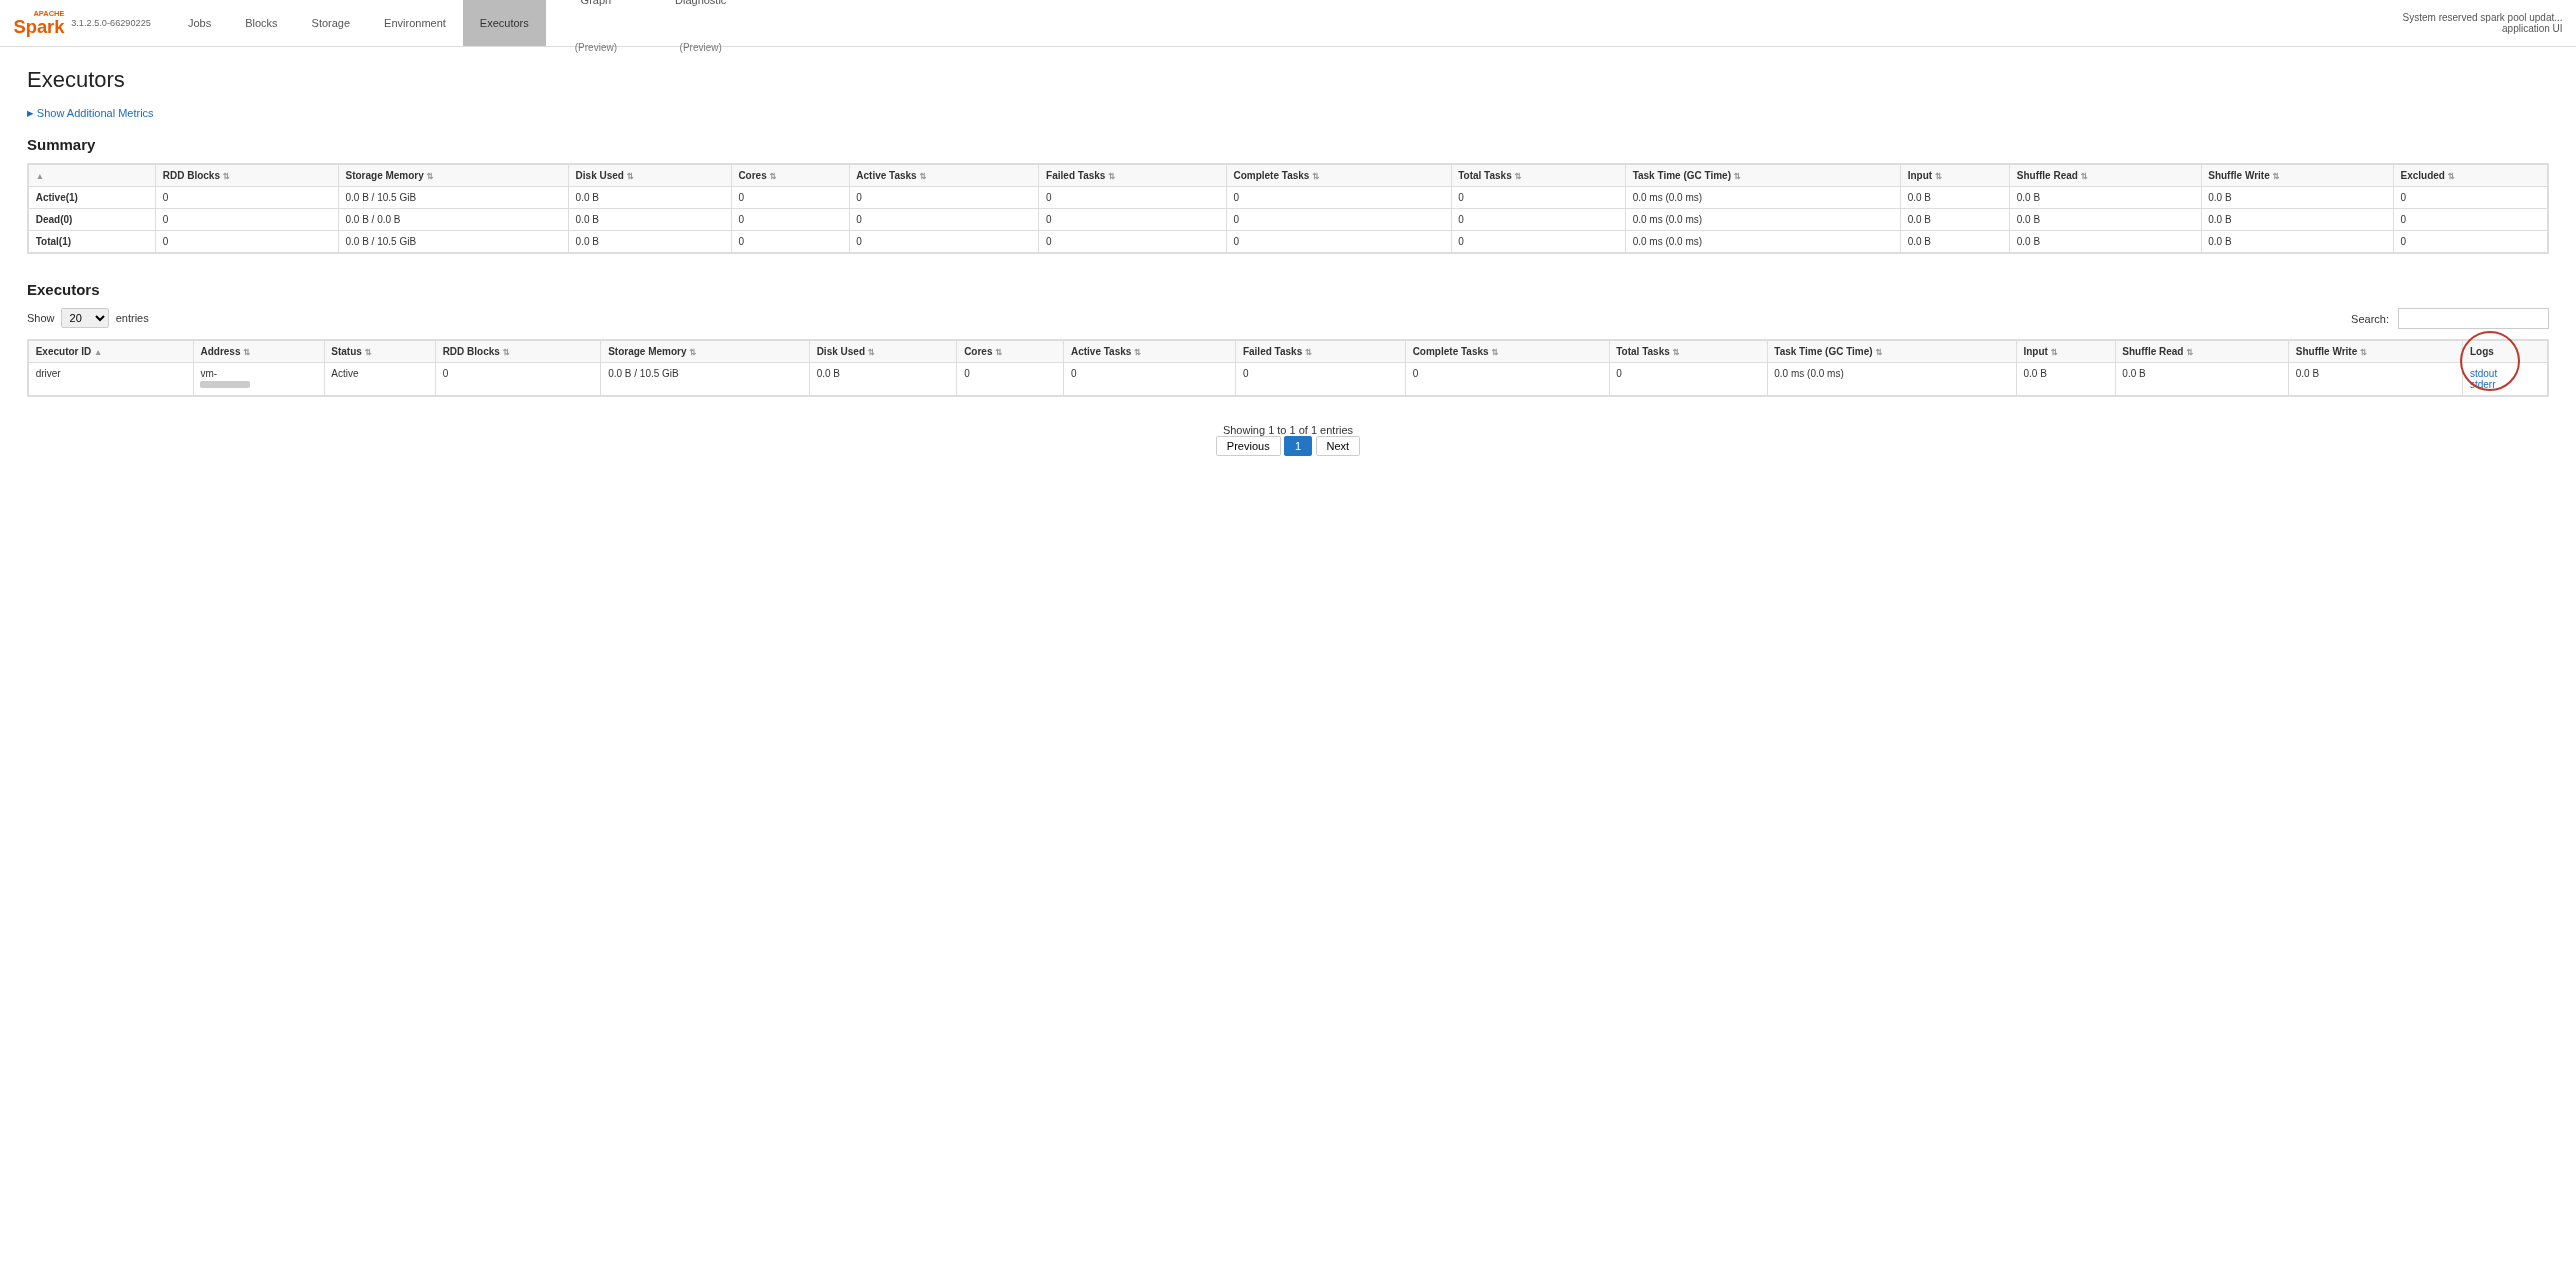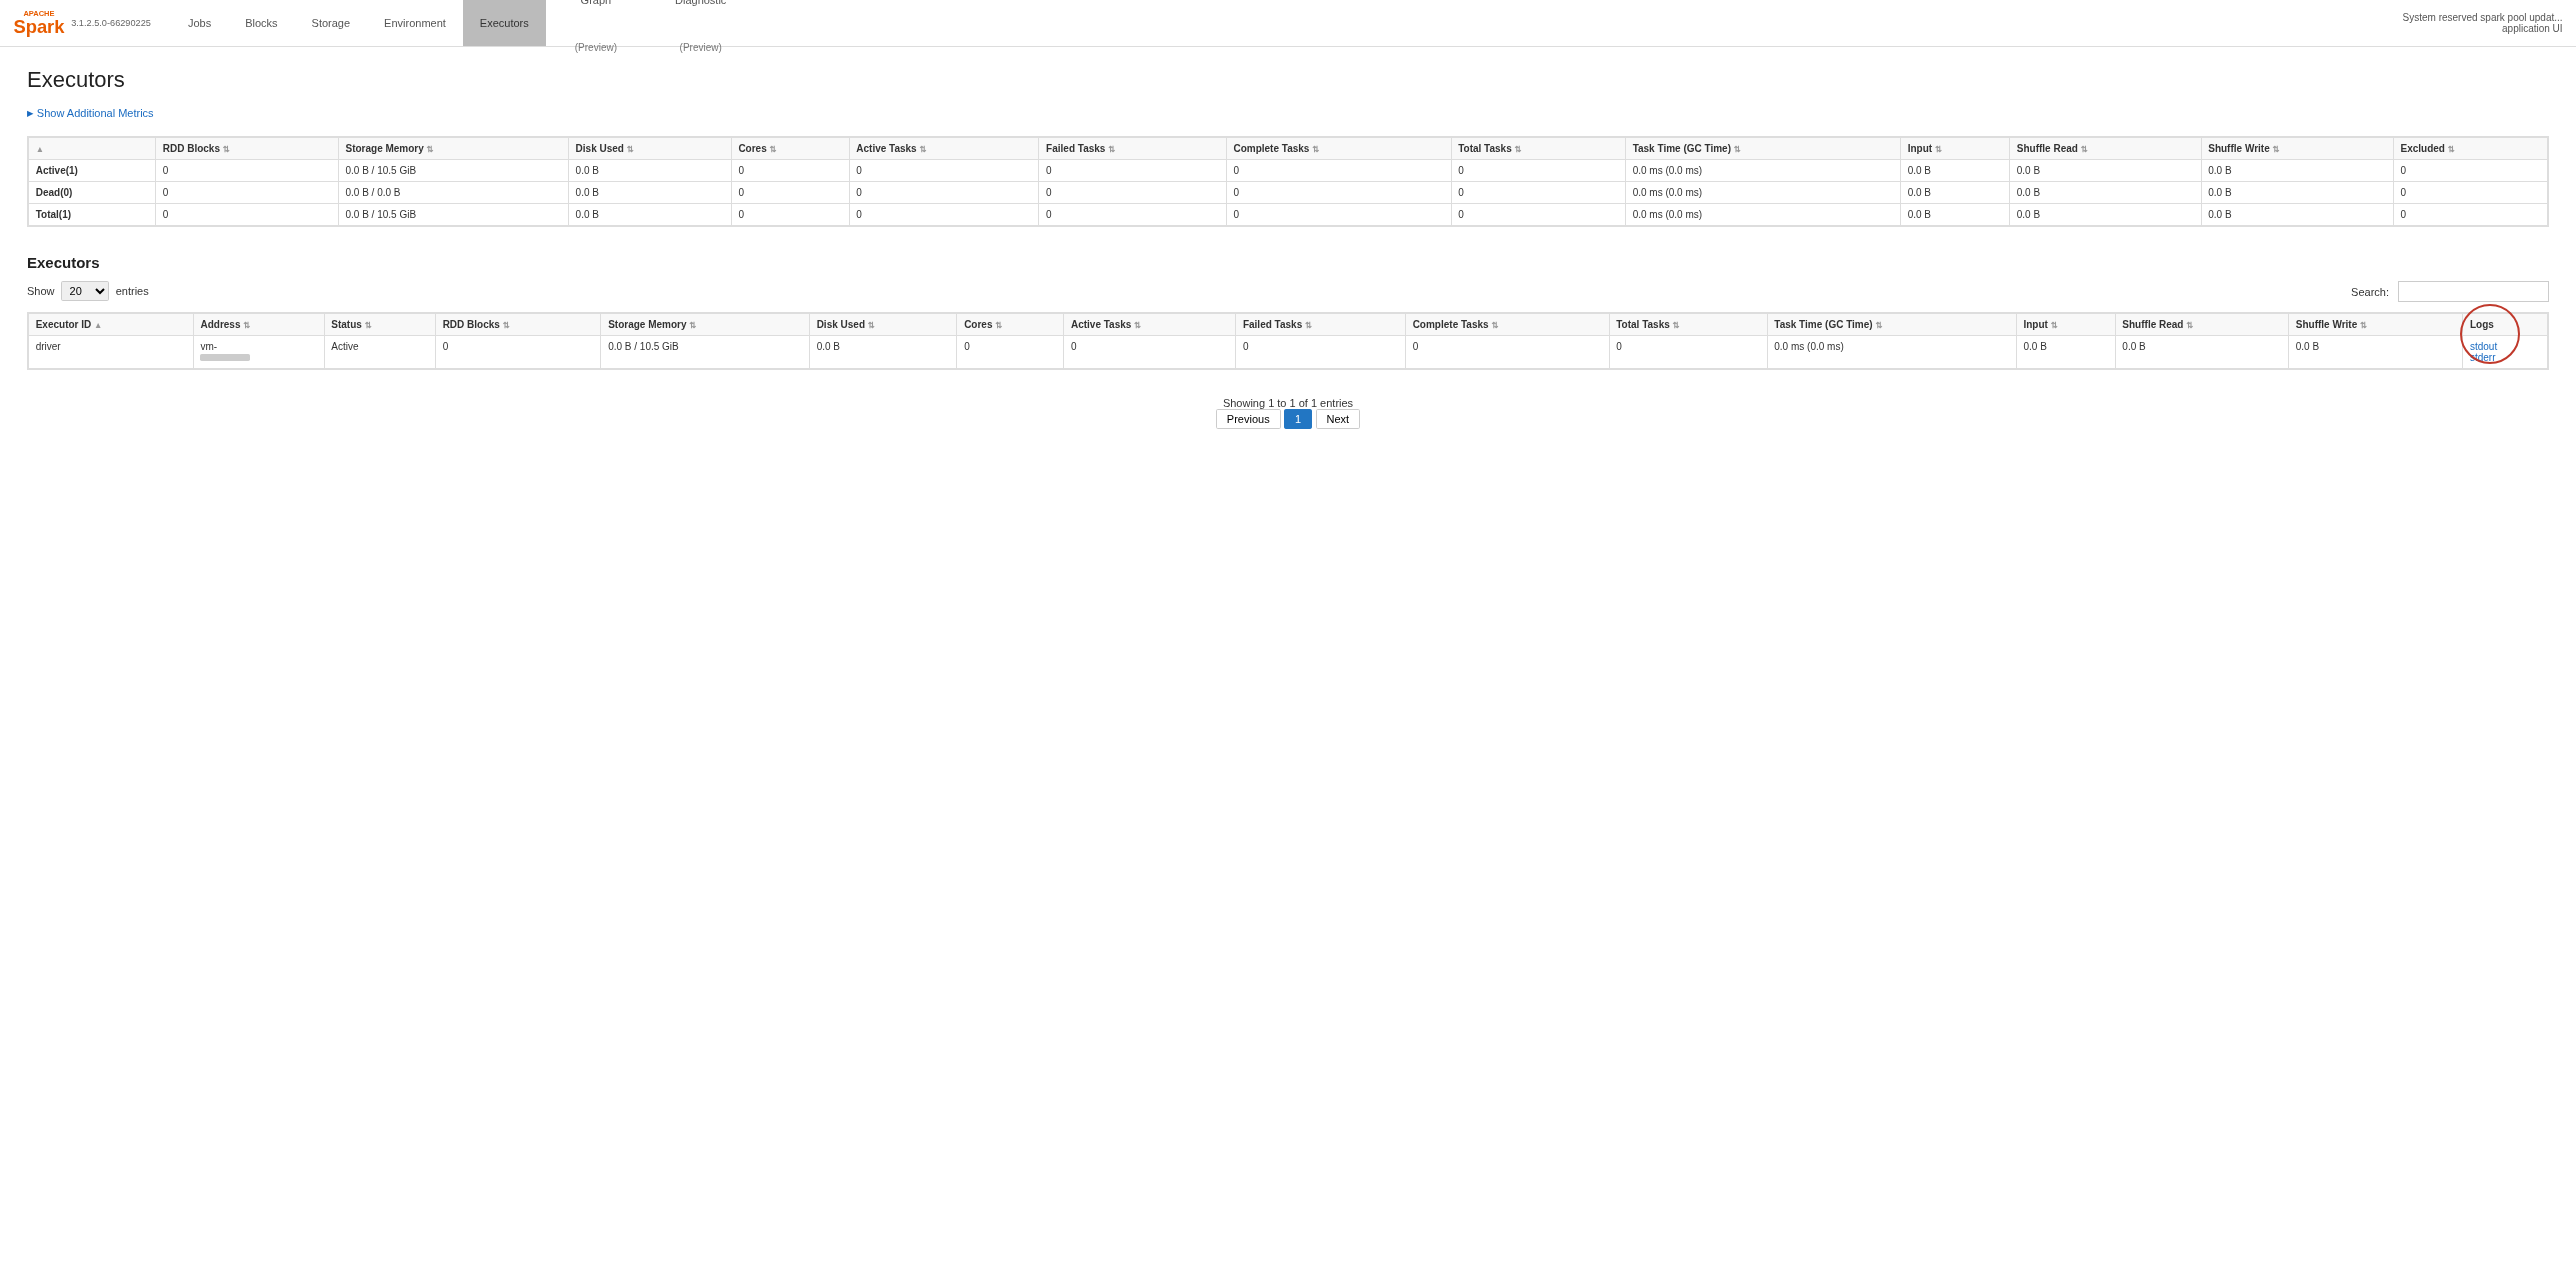--- a/index.html
+++ b/index.html
@@ -72,21 +72,21 @@
     }
 
     .section-gap { margin-top: 20px; }
   </style>
 </head>
 <body>
 
 <nav class="nav-bar">
   <div class="nav-brand">
     <div class="spark-logo">
-      <span style="display:flex;flex-direction:column;align-items:center;line-height:1;">
+      <span style="display:flex;flex-direction:column;align-items:flex-end;line-height:1;">
         <span style="font-size:7.5px;color:#e85c00;font-weight:bold;">APACHE</span>
         <span style="font-size:18.4px;font-weight:bold;color:#e85c00;line-height:1;">Spark</span>
       </span>
     </div>
     <span class="version">3.1.2.5.0-66290225</span>
   </div>
   <div class="nav-links">
     <a class="nav-link" href="#">Jobs</a>
     <a class="nav-link" href="#">Blocks</a>
     <a class="nav-link" href="#">Storage</a>
@@ -106,20 +106,21 @@
     <div>application UI</div>
   </div>
 </nav>
 
 <div class="content">
   <h1>Executors</h1>
 
   <a class="show-metrics" href="#">Show Additional Metrics</a>
 
   
+  <h2>Summary</h2>
   <div class="table-section">
     <table>
       <thead>
         <tr>
           <th><span class="sort-icon">▲</span></th>
           <th>RDD Blocks <span class="sort-icon">⇅</span></th>
           <th>Storage Memory <span class="sort-icon">⇅</span></th>
           <th>Disk Used <span class="sort-icon">⇅</span></th>
           <th>Cores <span class="sort-icon">⇅</span></th>
           <th>Active Tasks <span class="sort-icon">⇅</span></th>

